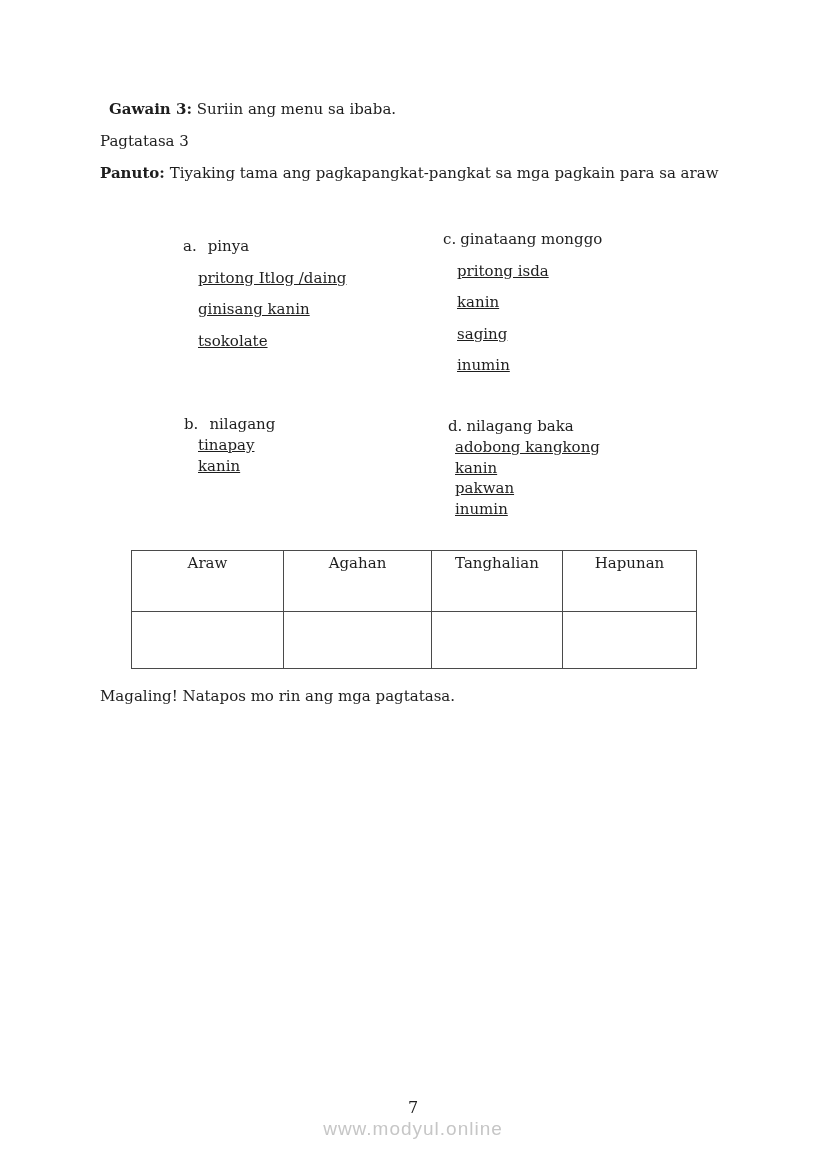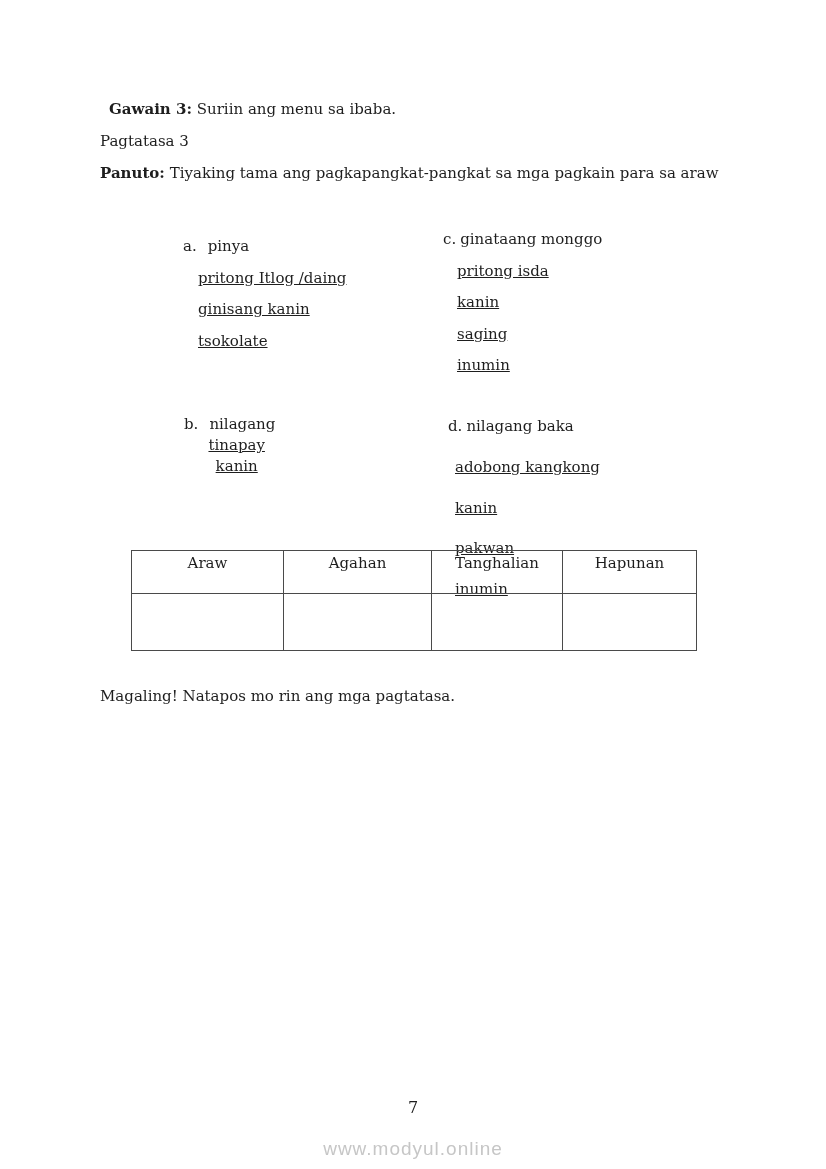--- a/index.html
+++ b/index.html
@@ -26,60 +26,59 @@
   #group-a { left: 183px; top: 231px; line-height: 31.6px; }
   #group-a .letter { margin-right: 11px; }
   #group-a .item   { padding-left: 15px; }
 
   #group-c { left: 443px; top: 224px; line-height: 31.6px; }
   #group-c .letter { margin-right: 4px; }
   #group-c .item   { padding-left: 14px; }
 
   #group-b { left: 184px; top: 414px; line-height: 20.8px; }
   #group-b .letter { margin-right: 11px; }
-  #group-b .item   { padding-left: 14px; text-align: center; }
+  #group-b .item   { padding-left: 14px; }
 
   #group-d { left: 448px; top: 416px; line-height: 20.8px; }
   #group-d .letter { margin-right: 4px; }
-  #group-d .item   { padding-left: 7px; margin-top: 20px; }
+  #group-d .item   { padding-left: 7px; }
 
   #menu-table {
     left: 131px; top: 550px;
     border-collapse: collapse;
     table-layout: fixed;
   }
   #menu-table th, #menu-table td {
     border: 1px solid #4a4a4a;
     font-weight: normal;
     font-size: 15px;
     text-align: center;
     vertical-align: top;
     padding-top: 3px;
   }
-  #menu-table th { height: 43px; }
+  #menu-table th { height: 61px; }
   #menu-table td { height: 57px; }
   .col-araw       { width: 152px; }
   .col-agahan     { width: 148px; }
   .col-tanghalian { width: 131px; }
   .col-hapunan    { width: 134px; }
 
   #closing { left: 100px; top: 686px; line-height: 20px; }
 
   #page-number {
     left: 0; top: 1098px; width: 100%;
     text-align: center; font-size: 16px;
   }
   #watermark {
     left: 0; top: 1118px; width: 100%;
     text-align: center;
     font-family: "Liberation Sans", sans-serif;
     font-size: 19px;
     letter-spacing: 1px;
     color: #c6c6c6;
-    margin-top: 20px;
   }
 </style>
 </head>
 <body>
 
 <div class="abs" id="gawain-line">
   <span class="bold">Gawain 3:</span>
   <span>Suriin ang menu sa ibaba.</span>
 </div>
 

